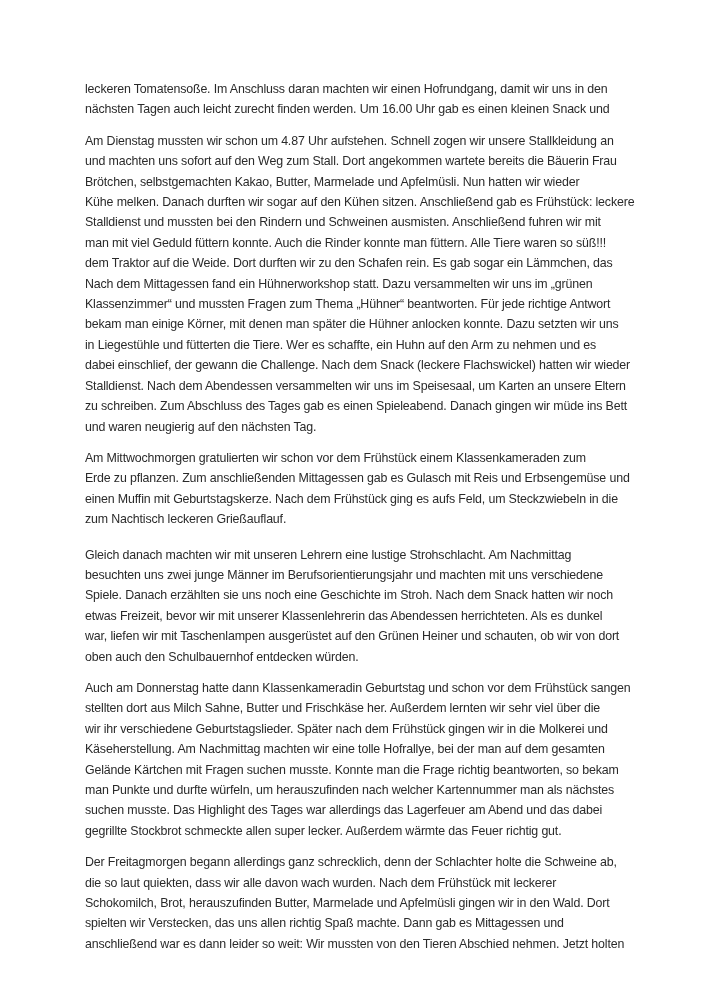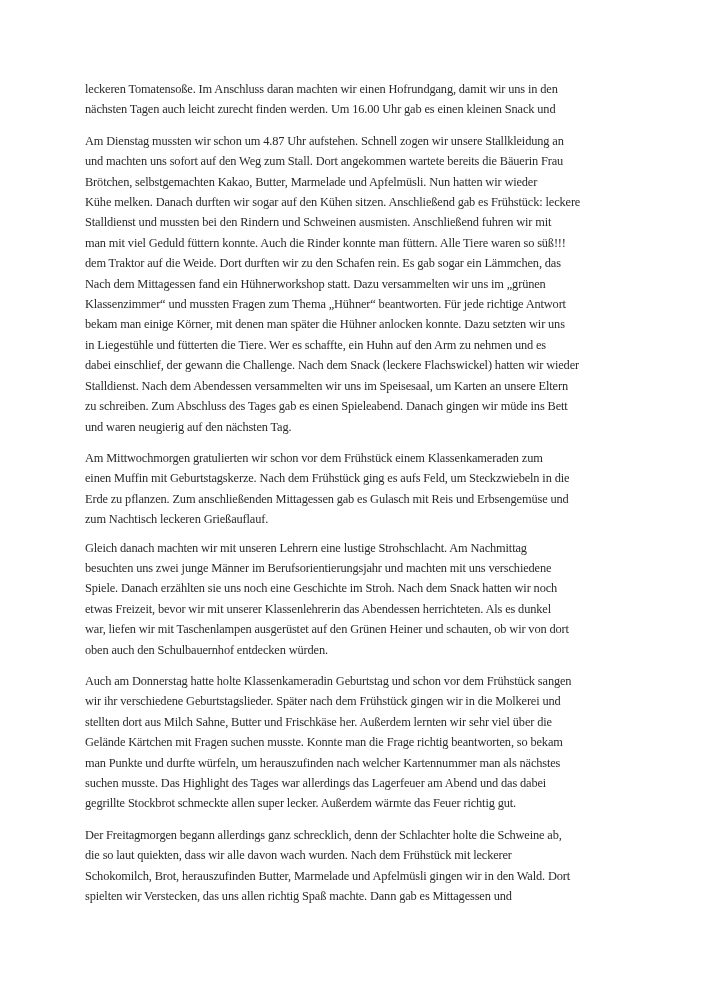--- a/index.html
+++ b/index.html
@@ -3,22 +3,22 @@
   <meta charset="utf-8">
   <style>
     html, body { margin: 0; padding: 0; background: #ffffff; }
     body { width: 707px; height: 1000px; overflow: hidden; position: relative; }
     .page {
       position: absolute; left: 85px; top: 79px; width: 580px;
       font-family: "Liberation Sans", sans-serif;
       font-size: 12.4px; line-height: 20.4px; color: #2a2a2a;
       letter-spacing: -0.15px;
     }
-    .para { margin: 0 0 11px 0; font-family: Liberation Serif, serif; }
-    .para.tight { margin-bottom: 8px; }
+    .para { margin: 0 0 11px 0; }
+    .para.tight { margin-bottom: 15px; }
     .line { display: block; white-space: nowrap; }
   </style>
 </head>
 <body>
 
 <div class="page">
   <div class="para">
     <span class="line">leckeren Tomatensoße. Im Anschluss daran machten wir einen Hofrundgang, damit wir uns in den</span>
     <span class="line">nächsten Tagen auch leicht zurecht finden werden. Um 16.00 Uhr gab es einen kleinen Snack und</span>
   </div>
@@ -34,41 +34,43 @@
     <span class="line">Klassenzimmer“ und mussten Fragen zum Thema „Hühner“ beantworten. Für jede richtige Antwort</span>
     <span class="line">bekam man einige Körner, mit denen man später die Hühner anlocken konnte. Dazu setzten wir uns</span>
     <span class="line">in Liegestühle und fütterten die Tiere. Wer es schaffte, ein Huhn auf den Arm zu nehmen und es</span>
     <span class="line">dabei einschlief, der gewann die Challenge. Nach dem Snack (leckere Flachswickel) hatten wir wieder</span>
     <span class="line">Stalldienst. Nach dem Abendessen versammelten wir uns im Speisesaal, um Karten an unsere Eltern</span>
     <span class="line">zu schreiben. Zum Abschluss des Tages gab es einen Spieleabend. Danach gingen wir müde ins Bett</span>
     <span class="line">und waren neugierig auf den nächsten Tag.</span>
   </div>
   <div class="para tight">
     <span class="line">Am Mittwochmorgen gratulierten wir schon vor dem Frühstück einem Klassenkameraden zum</span>
+    <span class="line">Erde zu pflanzen. Zum anschließenden Mittagessen gab es Gulasch mit Reis und Erbsengemüse und</span>
     <span class="line">einen Muffin mit Geburtstagskerze. Nach dem Frühstück ging es aufs Feld, um Steckzwiebeln in die</span>
-    <span class="line">Erde zu pflanzen. Zum anschließenden Mittagessen gab es Gulasch mit Reis und Erbsengemüse und</span>
     <span class="line">zum Nachtisch leckeren Grießauflauf.</span>
   </div>
   <div class="para">
     <span class="line">Gleich danach machten wir mit unseren Lehrern eine lustige Strohschlacht. Am Nachmittag</span>
     <span class="line">besuchten uns zwei junge Männer im Berufsorientierungsjahr und machten mit uns verschiedene</span>
     <span class="line">Spiele. Danach erzählten sie uns noch eine Geschichte im Stroh. Nach dem Snack hatten wir noch</span>
     <span class="line">etwas Freizeit, bevor wir mit unserer Klassenlehrerin das Abendessen herrichteten. Als es dunkel</span>
     <span class="line">war, liefen wir mit Taschenlampen ausgerüstet auf den Grünen Heiner und schauten, ob wir von dort</span>
     <span class="line">oben auch den Schulbauernhof entdecken würden.</span>
   </div>
   <div class="para">
-    <span class="line">Auch am Donnerstag hatte holte Klassenkameradin Geburtstag und schon vor dem Frühstück sangen</span>
+    <span class="line">Auch am Donnerstag hatte dann Klassenkameradin Geburtstag und schon vor dem Frühstück sangen</span>
+    <span class="line">stellten dort aus Milch Sahne, Butter und Frischkäse her. Außerdem lernten wir sehr viel über die</span>
     <span class="line">wir ihr verschiedene Geburtstagslieder. Später nach dem Frühstück gingen wir in die Molkerei und</span>
-    <span class="line">stellten dort aus Milch Sahne, Butter und Frischkäse her. Außerdem lernten wir sehr viel über die</span>
+    <span class="line">Käseherstellung. Am Nachmittag machten wir eine tolle Hofrallye, bei der man auf dem gesamten</span>
     <span class="line">Gelände Kärtchen mit Fragen suchen musste. Konnte man die Frage richtig beantworten, so bekam</span>
     <span class="line">man Punkte und durfte würfeln, um herauszufinden nach welcher Kartennummer man als nächstes</span>
     <span class="line">suchen musste. Das Highlight des Tages war allerdings das Lagerfeuer am Abend und das dabei</span>
     <span class="line">gegrillte Stockbrot schmeckte allen super lecker. Außerdem wärmte das Feuer richtig gut.</span>
   </div>
   <div class="para">
     <span class="line">Der Freitagmorgen begann allerdings ganz schrecklich, denn der Schlachter holte die Schweine ab,</span>
     <span class="line">die so laut quiekten, dass wir alle davon wach wurden. Nach dem Frühstück mit leckerer</span>
     <span class="line">Schokomilch, Brot, herauszufinden Butter, Marmelade und Apfelmüsli gingen wir in den Wald. Dort</span>
     <span class="line">spielten wir Verstecken, das uns allen richtig Spaß machte. Dann gab es Mittagessen und</span>
+    <span class="line">anschließend war es dann leider so weit: Wir mussten von den Tieren Abschied nehmen. Jetzt holten</span>
 
   </div>
 </div>
 
 </body></html>

